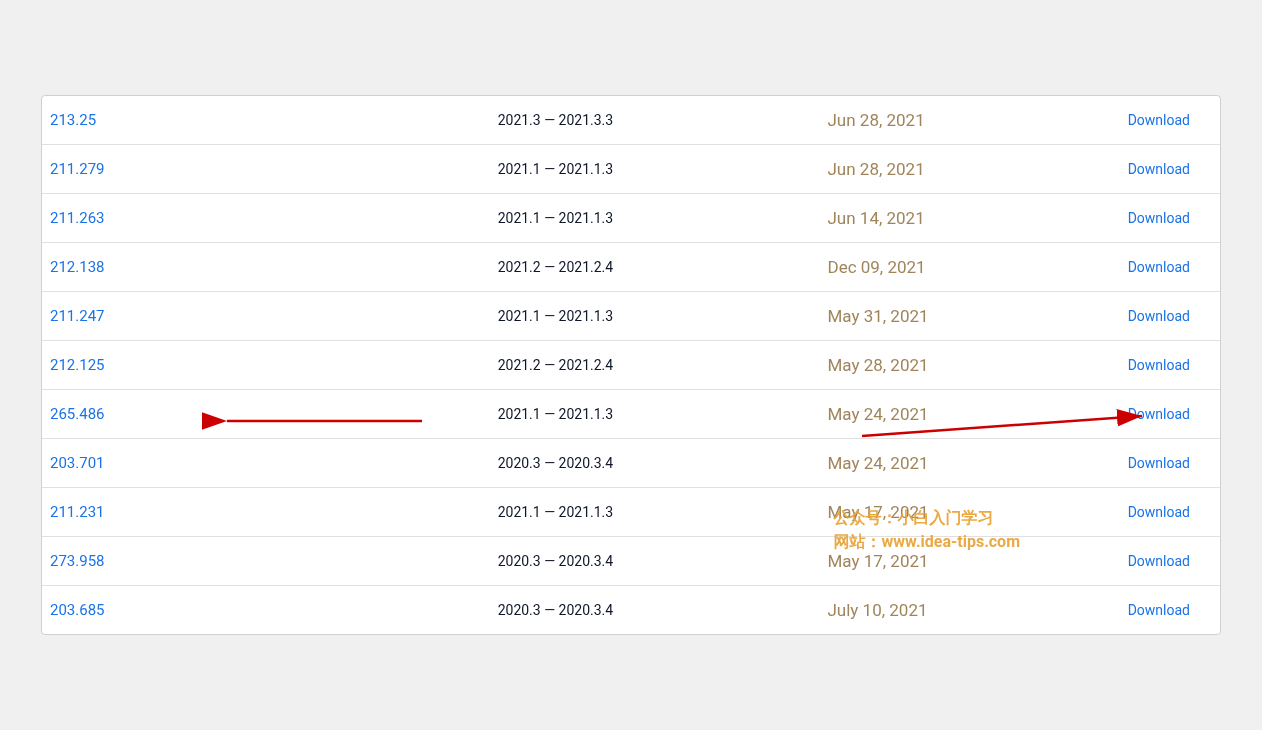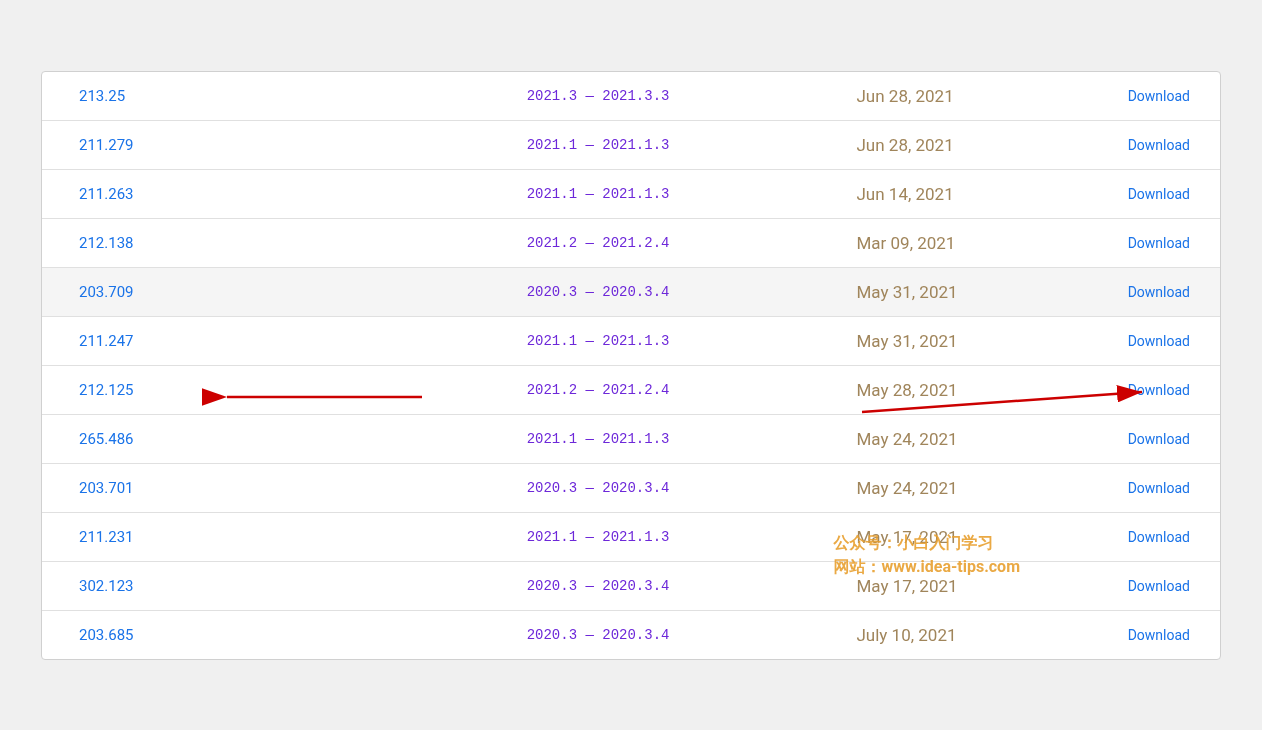--- a/index.html
+++ b/index.html
@@ -39,36 +39,35 @@
 
     .table-row:last-child {
       border-bottom: none;
     }
 
     .table-row.highlighted {
       background-color: #f5f5f5;
     }
 
     .table-row td {
-      padding: 14px 37px;
+      padding: 14px 8px;
       font-size: 14px;
       color: #555;
     }
 
     .table-row td.version {
       color: #1a73e8;
       font-size: 15px;
       width: 38%;
     }
 
     .table-row td.range {
-      color: #6d28d9;
+      color: #0f172a;
       width: 28%;
       font-size: 14px;
-      font-family: Liberation Mono, monospace;
     }
 
     .table-row td.date {
       color: #a0855b;
       width: 20%;
       font-size: 17px;
     }
 
     .table-row td.action {
       width: 14%;
@@ -128,27 +127,21 @@
         </tr>
         <tr class="table-row">
           <td class="version">211.263</td>
           <td class="range">2021.1 — 2021.1.3</td>
           <td class="date">Jun 14, 2021</td>
           <td class="action"><a class="download-link" href="#">Download</a></td>
         </tr>
         <tr class="table-row">
           <td class="version">212.138</td>
           <td class="range">2021.2 — 2021.2.4</td>
-          <td class="date">Mar 09, 2021</td>
-          <td class="action"><a class="download-link" href="#">Download</a></td>
-        </tr>
-        <tr class="table-row highlighted">
-          <td class="version">203.709</td>
-          <td class="range">2020.3 — 2020.3.4</td>
-          <td class="date">May 31, 2021</td>
+          <td class="date">Dec 09, 2021</td>
           <td class="action"><a class="download-link" href="#">Download</a></td>
         </tr>
         <tr class="table-row">
           <td class="version">211.247</td>
           <td class="range">2021.1 — 2021.1.3</td>
           <td class="date">May 31, 2021</td>
           <td class="action"><a class="download-link" href="#">Download</a></td>
         </tr>
         <tr class="table-row">
           <td class="version">212.125</td>
@@ -168,21 +161,21 @@
           <td class="date">May 24, 2021</td>
           <td class="action"><a class="download-link" href="#">Download</a></td>
         </tr>
         <tr class="table-row">
           <td class="version">211.231</td>
           <td class="range">2021.1 — 2021.1.3</td>
           <td class="date">May 17, 2021</td>
           <td class="action"><a class="download-link" href="#">Download</a></td>
         </tr>
         <tr class="table-row">
-          <td class="version">302.123</td>
+          <td class="version">273.958</td>
           <td class="range">2020.3 — 2020.3.4</td>
           <td class="date">May 17, 2021</td>
           <td class="action"><a class="download-link" href="#">Download</a></td>
         </tr>
         <tr class="table-row">
           <td class="version">203.685</td>
           <td class="range">2020.3 — 2020.3.4</td>
           <td class="date">July 10, 2021</td>
           <td class="action"><a class="download-link" href="#">Download</a></td>
         </tr>

